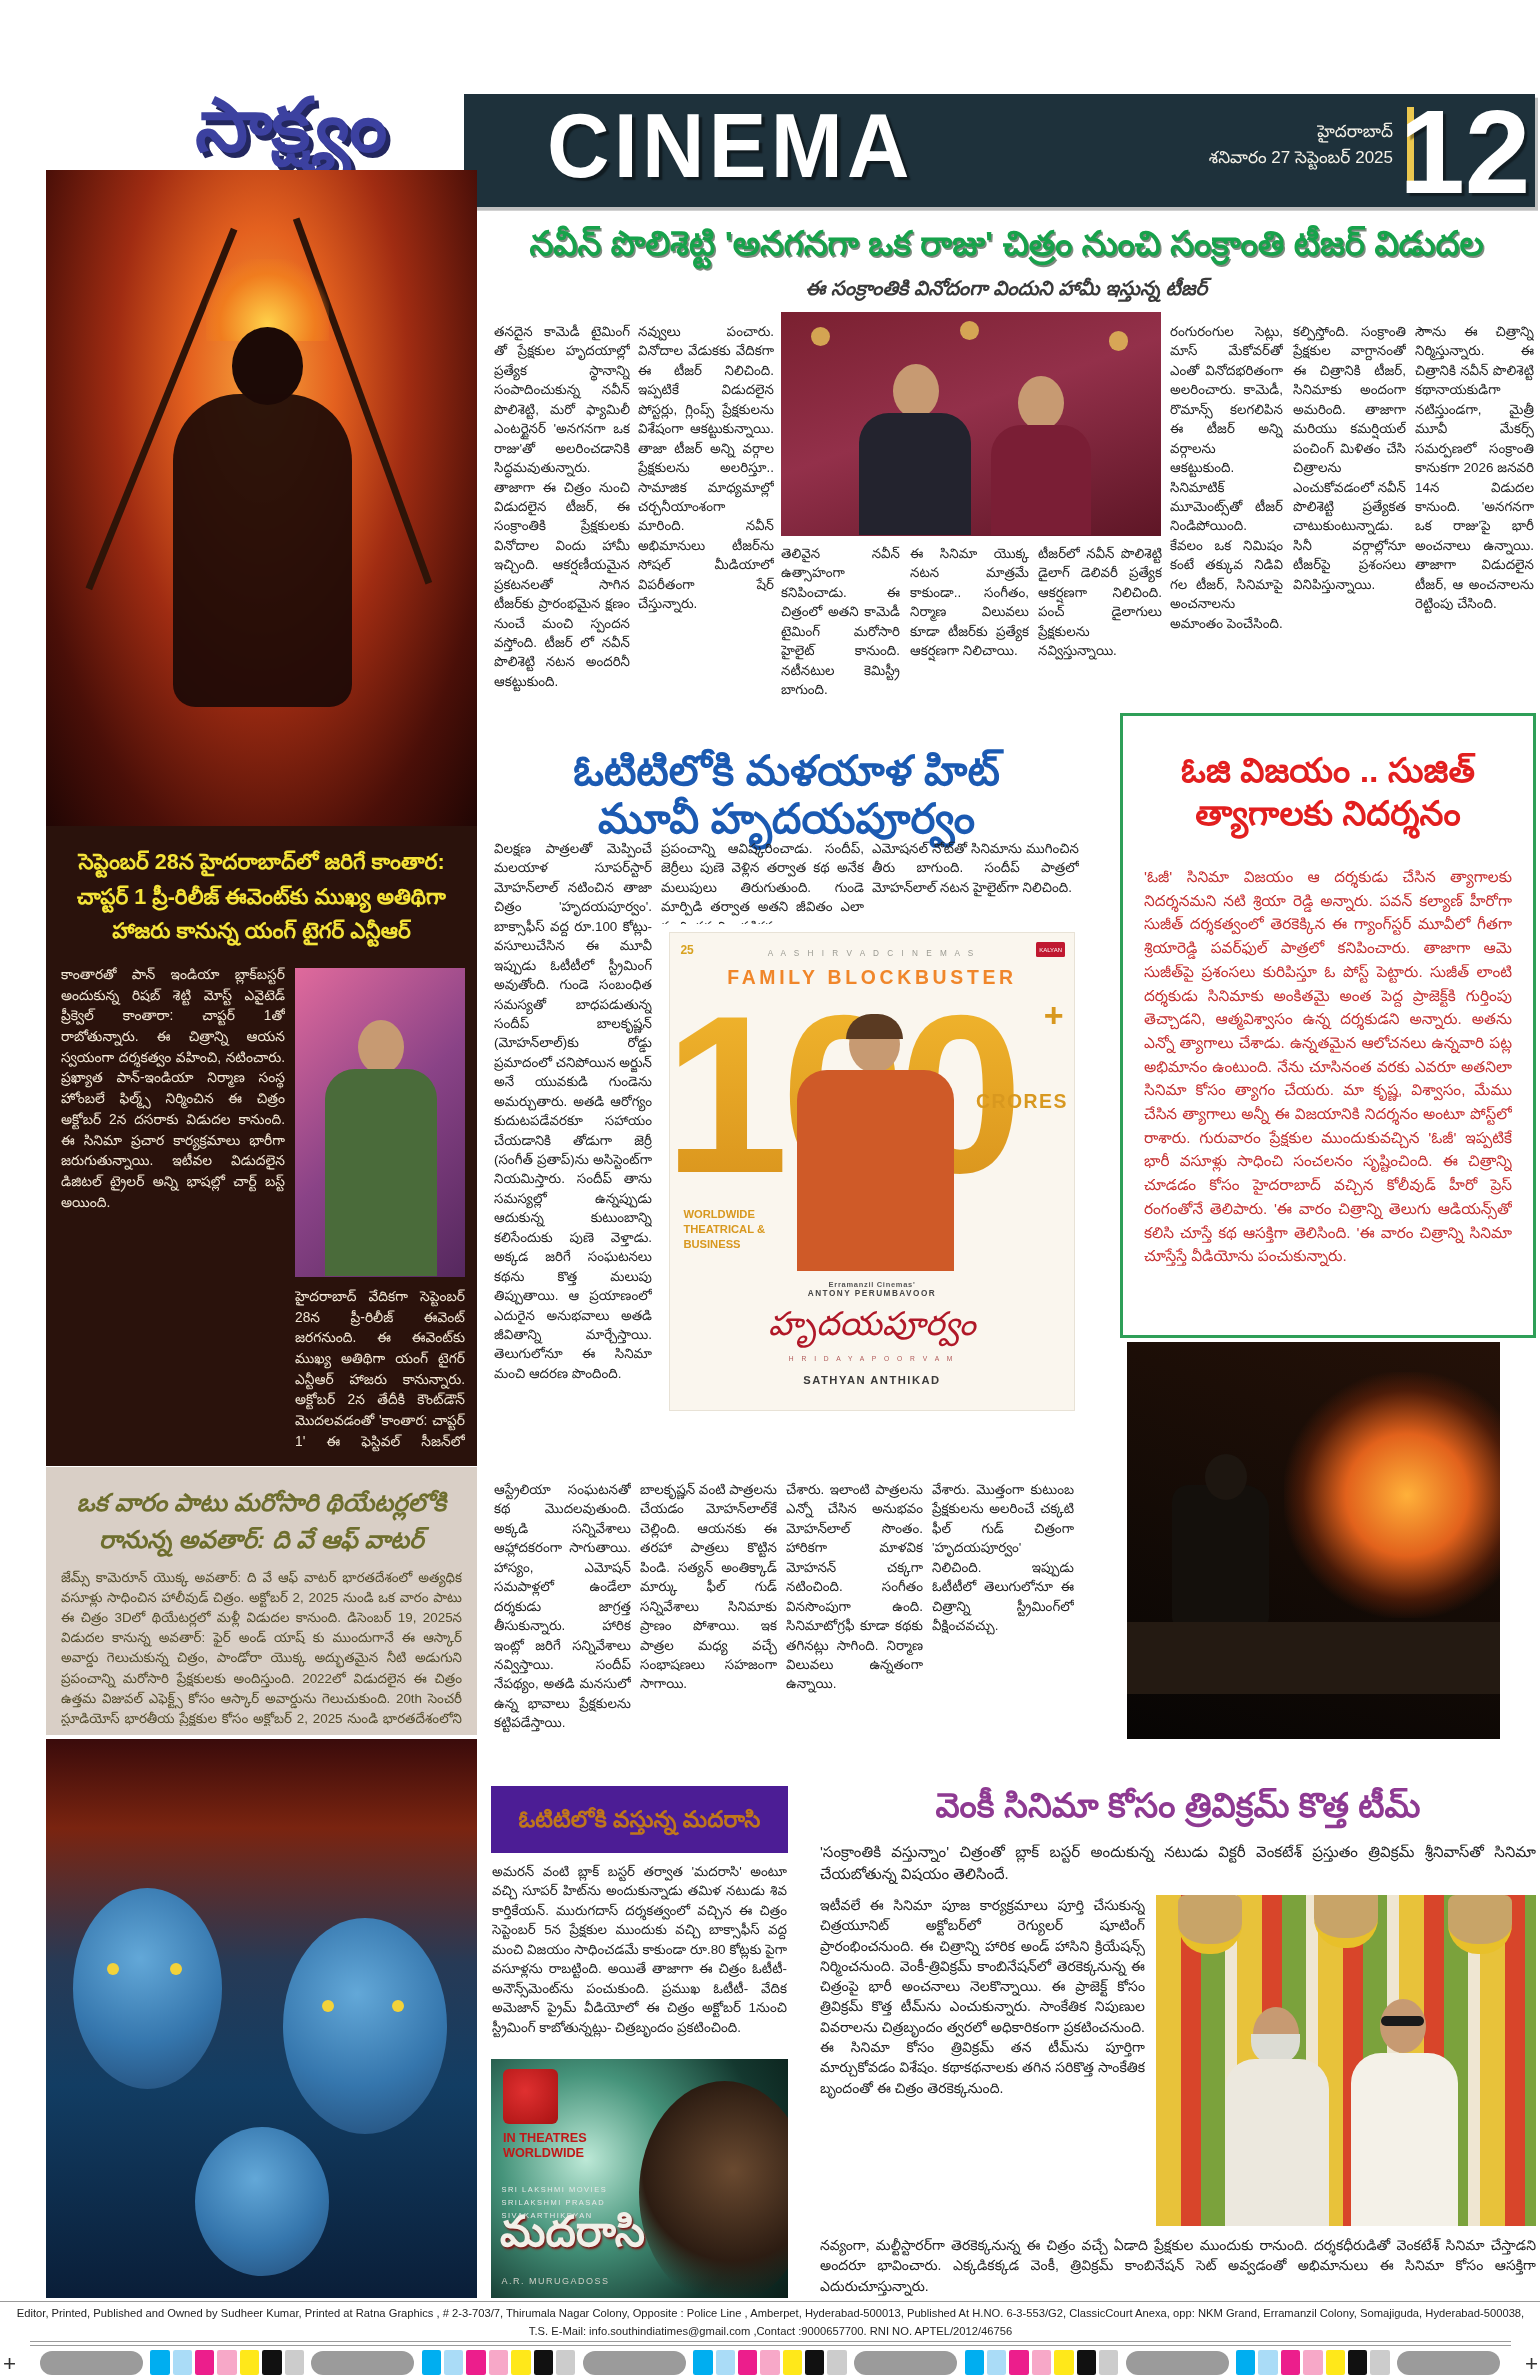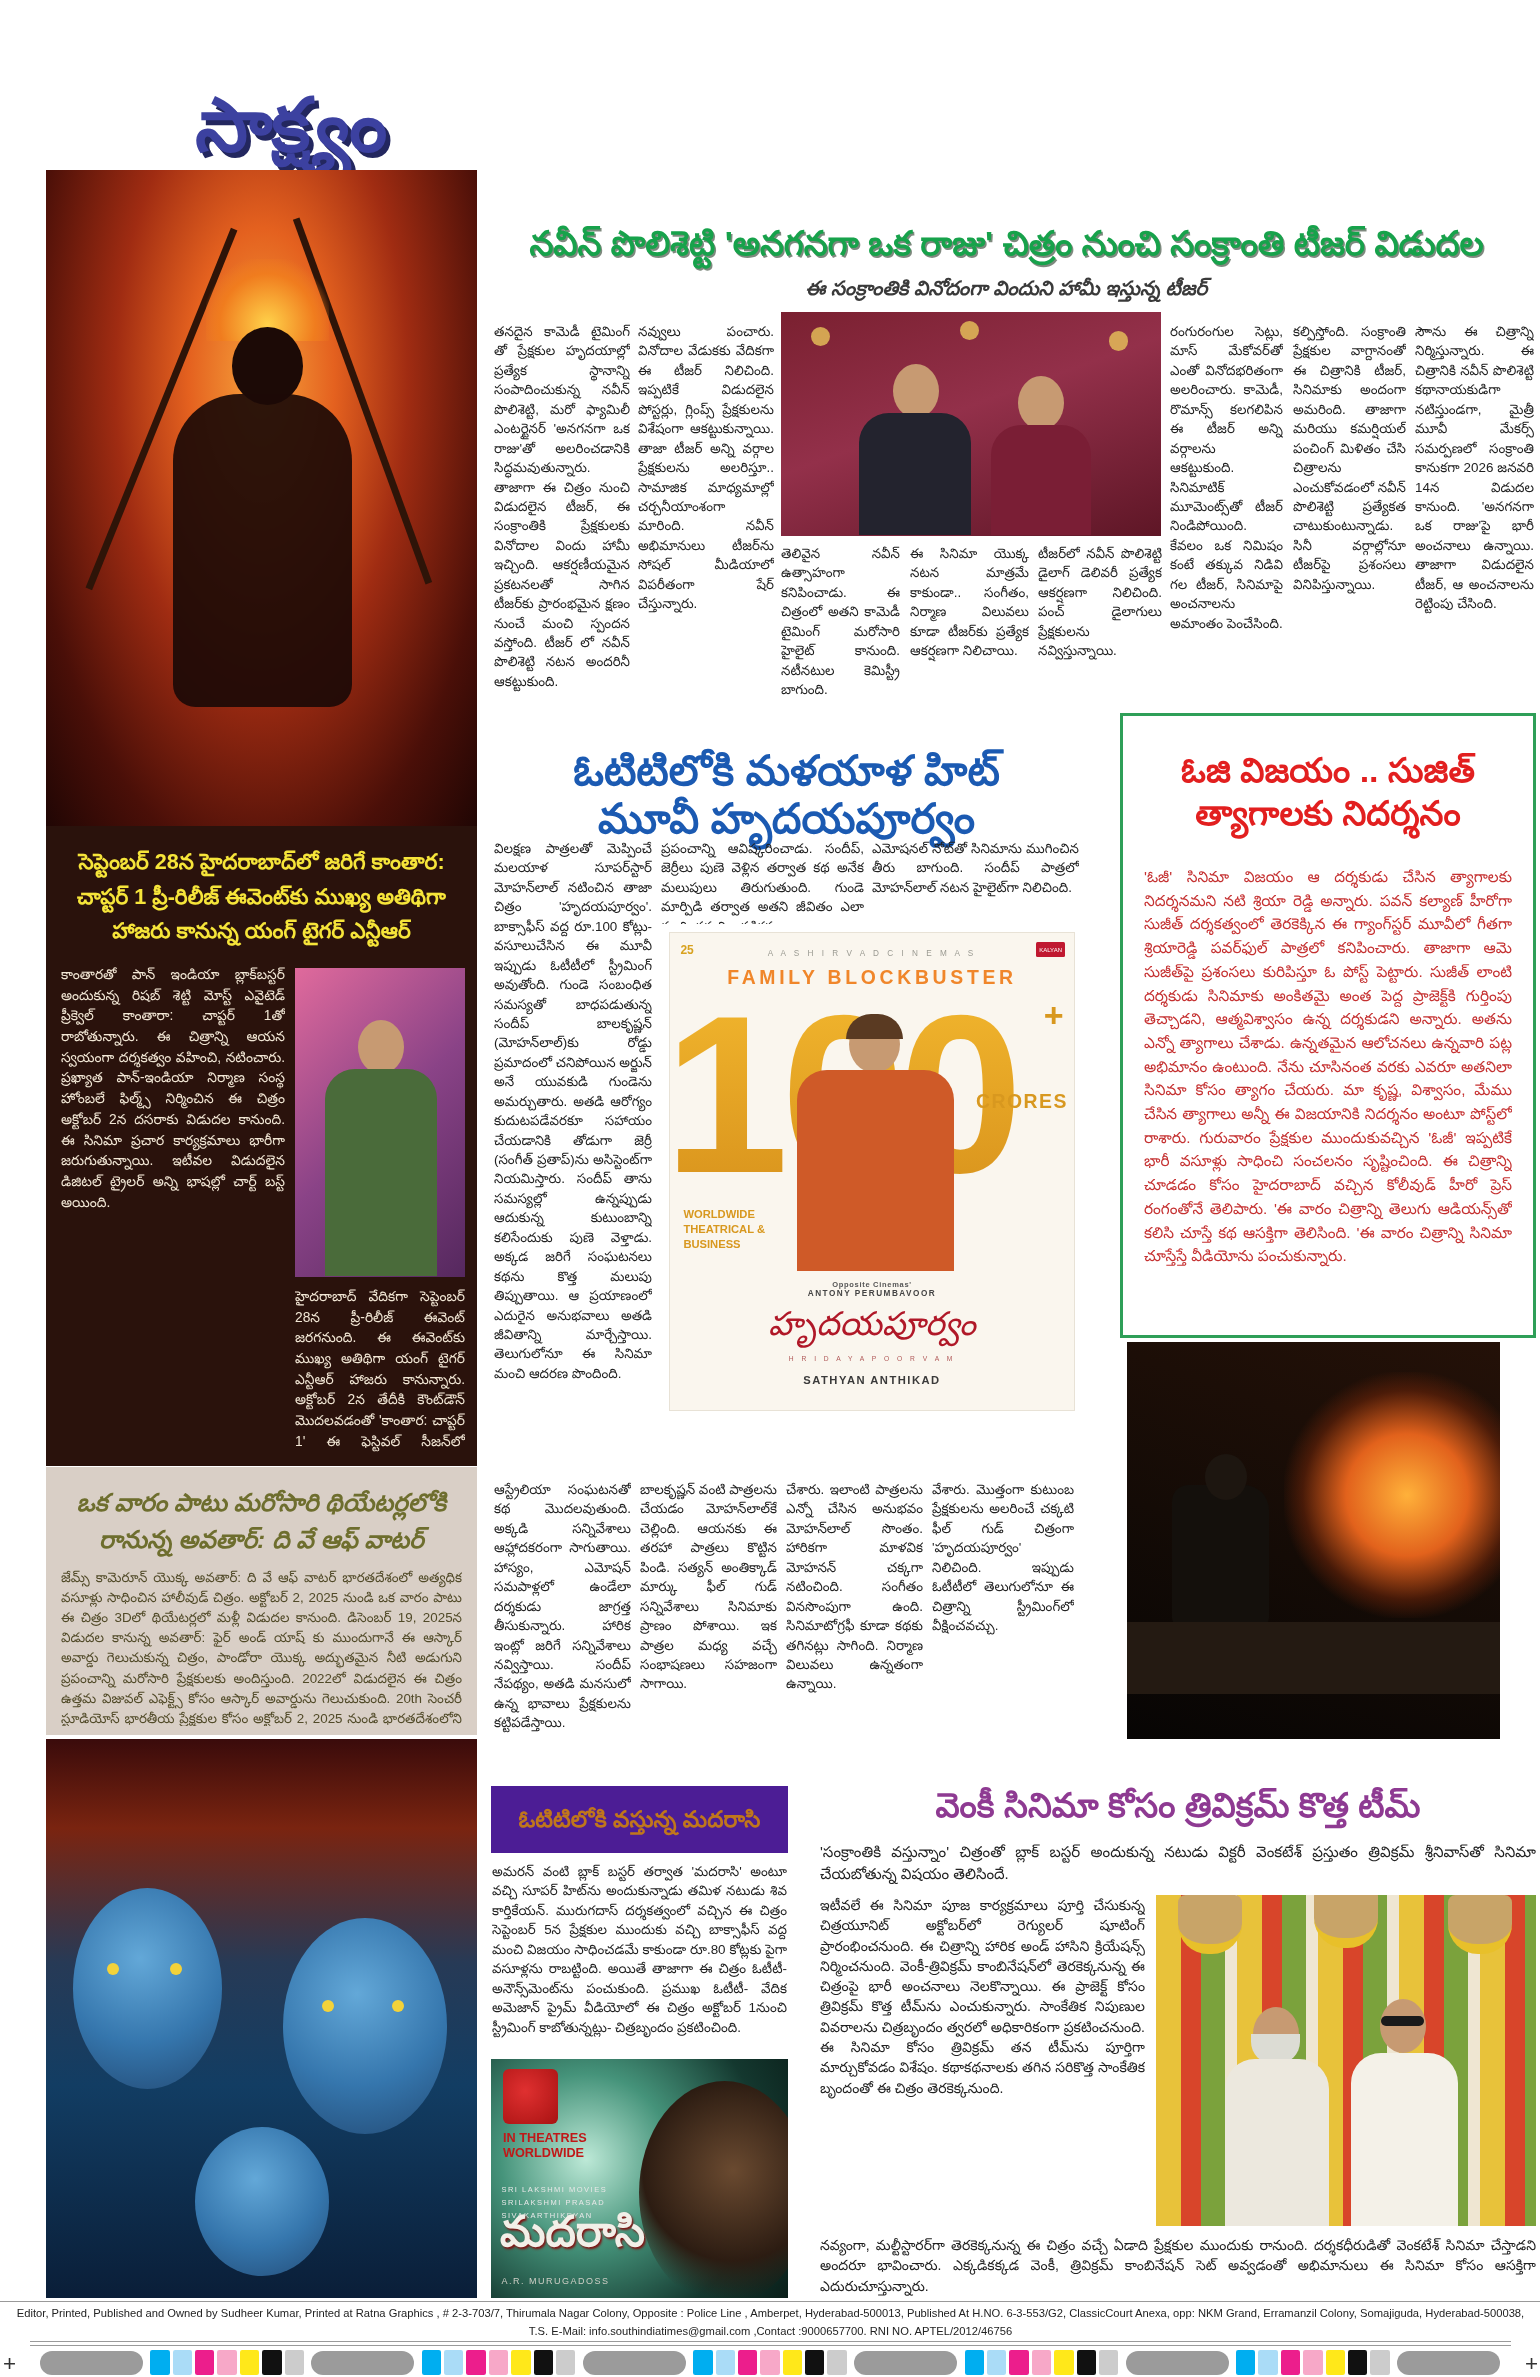--- a/index.html
+++ b/index.html
@@ -71,20 +71,29 @@
   .crop-plus{font-size:22.4px;color:#333;line-height:1;}
   .poster-credit{color:#e8e8e8;letter-spacing:1.5px;font-size:7.5px;line-height:1.7;}
 </style>
 </head>
 <body>
 
 <div id="page">
 
   <div class="abs paper-logo" style="left:130px;top:88px;width:321px;text-align:center;">సాక్ష్యం</div>
 
+  <div class="abs banner" style="left:464px;top:94px;width:1071px;height:113px;">
+    <div class="abs cinema-title" style="left:83px;top:6px;">CINEMA</div>
+    <div class="abs banner-date" style="right:142px;top:25px;">
+      <div>హైదరాబాద్</div>
+      <div>శనివారం 27 సెప్టెంబర్ 2025</div>
+    </div>
+    <div class="abs banner-bar" style="right:121px;top:13.4px;width:6.7px;height:85px;"></div>
+    <div class="abs page-num" style="right:4.5px;top:-1.5px;">12</div>
+  </div>
 
   <div class="abs hl-green" style="left:477px;top:224px;width:1059px;">నవీన్ పొలిశెట్టి 'అనగనగా ఒక రాజు' చిత్రం నుంచి సంక్రాంతి టీజర్ విడుదల</div>
   <div class="abs sub-gray" style="left:477px;top:277px;width:1059px;">ఈ సంక్రాంతికి వినోదంగా విందుని హామీ ఇస్తున్న టీజర్</div>
 
   <div class="abs btxt" style="left:494px;top:322px;width:136px;height:412px;">తనదైన కామెడీ టైమింగ్ తో ప్రేక్షకుల హృదయాల్లో ప్రత్యేక స్థానాన్ని సంపాదించుకున్న నవీన్ పొలిశెట్టి, మరో ఫ్యామిలీ ఎంటర్టైనర్ 'అనగనగా ఒక రాజు'తో అలరించడానికి సిద్ధమవుతున్నారు. తాజాగా ఈ చిత్రం నుంచి విడుదలైన టీజర్, ఈ సంక్రాంతికి ప్రేక్షకులకు వినోదాల విందు హామీ ఇచ్చింది. ఆకర్షణీయమైన ప్రకటనలతో సాగిన టీజర్‌కు ప్రారంభమైన క్షణం నుంచే మంచి స్పందన వస్తోంది. టీజర్ లో నవీన్ పొలిశెట్టి నటన అందరినీ ఆకట్టుకుంది.</div>
   <div class="abs btxt" style="left:638px;top:322px;width:136px;height:412px;">నవ్వులు పంచారు. వినోదాల వేడుకకు వేదికగా ఈ టీజర్ నిలిచింది. ఇప్పటికే విడుదలైన పోస్టర్లు, గ్లింప్స్ ప్రేక్షకులను విశేషంగా ఆకట్టుకున్నాయి. తాజా టీజర్ అన్ని వర్గాల ప్రేక్షకులను అలరిస్తూ.. సామాజిక మాధ్యమాల్లో చర్చనీయాంశంగా మారింది. నవీన్ అభిమానులు టీజర్‌ను సోషల్ మీడియాలో విపరీతంగా షేర్ చేస్తున్నారు.</div>
 
   <div class="abs photo teaser-photo" style="left:781px;top:312px;width:380px;height:224px;">
     <span class="deco-dot" style="left:30px;top:15px;"></span>
     <span class="deco-dot" style="left:179px;top:9px;"></span>
@@ -156,21 +165,21 @@
     <div class="abs gold-sm" style="right:10.4px;top:63px;font-size:34px;">+</div>
     <div class="abs gold-sm" style="right:6px;top:157px;font-size:19.4px;letter-spacing:1.5px;">CRORES</div>
     <div class="abs gold-sm" style="left:13.4px;top:274px;font-size:11.2px;line-height:1.35;">
       <div>WORLDWIDE</div>
       <div>THEATRICAL &amp;</div>
       <div>BUSINESS</div>
     </div>
     <span class="fig-head" style="left:179px;top:82px;width:51px;height:58px;"></span>
     <span class="abs" style="left:176px;top:81px;width:57px;height:25px;background:#5a3a22;border-radius:30px 30px 0 0;"></span>
     <span class="fig-body" style="left:127px;top:137px;width:157px;height:201px;background:#cf5a28;"></span>
-    <div class="abs" style="left:0;top:347px;width:100%;text-align:center;font-size:7.5px;font-weight:bold;color:#555;letter-spacing:0.7px;">Opposite Cinemas'</div>
+    <div class="abs" style="left:0;top:347px;width:100%;text-align:center;font-size:7.5px;font-weight:bold;color:#555;letter-spacing:0.7px;">Erramanzil Cinemas'</div>
     <div class="abs" style="left:0;top:356px;width:100%;text-align:center;font-size:8.2px;font-weight:bold;color:#444;letter-spacing:1.5px;">ANTONY PERUMBAVOOR</div>
     <div class="abs" style="left:0;top:373px;width:100%;text-align:center;font-size:33px;color:#b01828;font-style:italic;font-family:'Liberation Serif','DejaVu Serif',serif;">హృదయపూర్వం</div>
     <div class="abs" style="left:0;top:422px;width:100%;text-align:center;font-size:6.7px;letter-spacing:3px;color:#b05858;">H R I D A Y A P O O R V A M</div>
     <div class="abs" style="left:0;top:441px;width:100%;text-align:center;font-size:11.2px;font-weight:bold;color:#3a3a3a;letter-spacing:1.5px;">SATHYAN ANTHIKAD</div>
   </div>
 
   <div class="abs btxt" style="left:494px;top:1480px;width:137px;height:265px;">ఆస్ట్రేలియా సంఘటనతో కథ మొదలవుతుంది. అక్కడి సన్నివేశాలు ఆహ్లాదకరంగా సాగుతాయి. హాస్యం, ఎమోషన్ సమపాళ్లలో ఉండేలా దర్శకుడు జాగ్రత్త తీసుకున్నారు. హారిక ఇంట్లో జరిగే సన్నివేశాలు నవ్విస్తాయి. సందీప్ నేపథ్యం, అతడి మనసులో ఉన్న భావాలు ప్రేక్షకులను కట్టిపడేస్తాయి.</div>
   <div class="abs btxt" style="left:640px;top:1480px;width:137px;height:265px;">బాలకృష్ణన్ వంటి పాత్రలను చేయడం మోహన్‌లాల్‌కే చెల్లింది. ఆయనకు ఈ తరహా పాత్రలు కొట్టిన పిండి. సత్యన్ అంతిక్కాడ్ మార్కు ఫీల్ గుడ్ సన్నివేశాలు సినిమాకు ప్రాణం పోశాయి. ఇక పాత్రల మధ్య వచ్చే సంభాషణలు సహజంగా సాగాయి.</div>
   <div class="abs btxt" style="left:786px;top:1480px;width:137px;height:265px;">చేశారు. ఇలాంటి పాత్రలను ఎన్నో చేసిన అనుభవం మోహన్‌లాల్ సొంతం. హారికగా మాళవిక మోహనన్ చక్కగా నటించింది. సంగీతం వినసొంపుగా ఉంది. సినిమాటోగ్రఫీ కూడా కథకు తగినట్లు సాగింది. నిర్మాణ విలువలు ఉన్నతంగా ఉన్నాయి.</div>
   <div class="abs btxt" style="left:932px;top:1480px;width:142px;height:265px;">వేశారు. మొత్తంగా కుటుంబ ప్రేక్షకులను అలరించే చక్కటి ఫీల్ గుడ్ చిత్రంగా 'హృదయపూర్వం' నిలిచింది. ఇప్పుడు ఓటీటీలో తెలుగులోనూ ఈ చిత్రాన్ని స్ట్రీమింగ్‌లో వీక్షించవచ్చు.</div>

